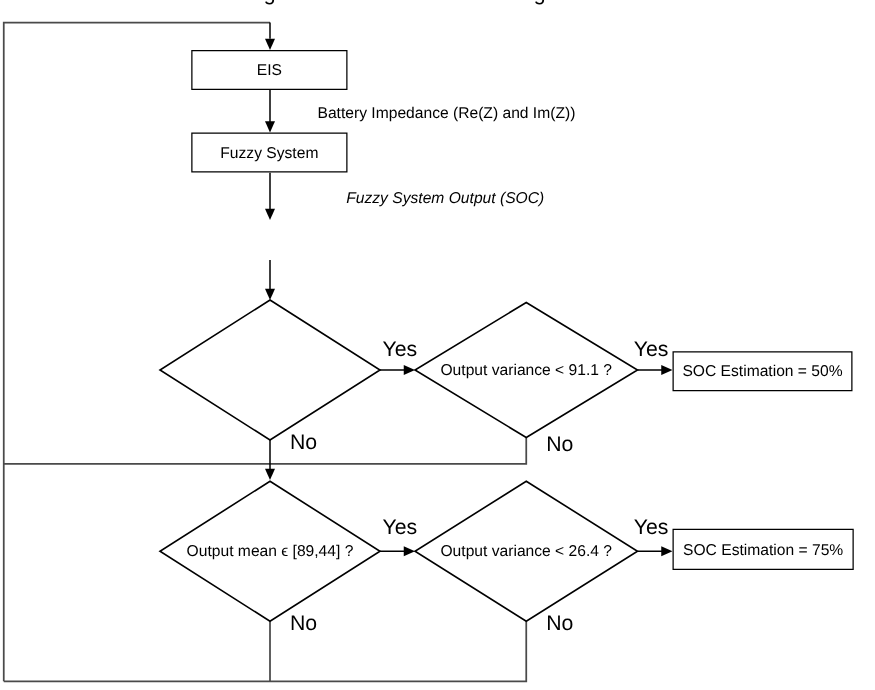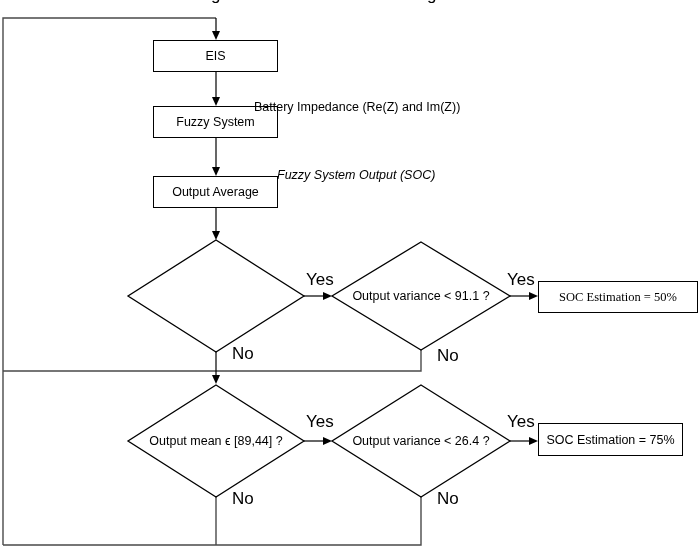--- a/index.html
+++ b/index.html
@@ -6,21 +6,21 @@
   #canvas{
     position:relative;width:700px;height:552px;background:#ffffff;overflow:hidden;
     font-family:"Liberation Sans", sans-serif;color:#000;
   }
   #wires{position:absolute;left:0;top:0;width:700px;height:552px;}
   .pbox{
     position:absolute;display:flex;align-items:center;justify-content:center;
     background:#fff;border:1.5px solid #000;font-size:12.5px;box-sizing:border-box;
     white-space:nowrap;
   }
-  .flabel{position:absolute;font-size:12.5px;white-space:nowrap;margin-top:17px;}
+  .flabel{position:absolute;font-size:12.5px;white-space:nowrap;}
   .dlabel{
     position:absolute;font-size:12.5px;text-align:center;white-space:nowrap;
   }
   .branch{position:absolute;font-size:17px;white-space:nowrap;}
   .gfrag{
     position:absolute;top:0;height:8px;width:14px;overflow:hidden;
   }
   .gfrag span{display:block;margin-top:-15px;font-size:17px;font-family:"Liberation Sans",sans-serif;}
 </style>
 </head>
@@ -66,25 +66,22 @@
     <polygon points="216,385 304,441 216,497 128,441" fill="#fff" stroke="#000" stroke-width="1.3"></polygon>
     <polygon points="421,385 510,441 421,497 332,441" fill="#fff" stroke="#000" stroke-width="1.3"></polygon>
   </svg>
 
   <div class="pbox" style="left:153px;top:40px;width:125px;height:32px;">
     <span>EIS</span>
   </div>
   <div class="pbox" style="left:153px;top:106px;width:125px;height:32px;">
     <span>Fuzzy System</span>
   </div>
-  <div class="pbox" style="left:153px;top:176px;width:125px;height:32px;">
-    <span>Output Average</span>
-  </div>
 
-  <div class="pbox" style="left:538px;top:281px;width:160px;height:32px;font-family:Liberation Serif, serif;">
+  <div class="pbox" style="left:538px;top:281px;width:144px;height:32px;">
     <span>SOC Estimation = 50%</span>
   </div>
   <div class="pbox" style="left:538px;top:423px;width:145px;height:33px;">
     <span>SOC Estimation = 75%</span>
   </div>
 
   <div class="flabel" style="left:254px;top:83px;">Battery Impedance (Re(Z) and Im(Z))</div>
   <div class="flabel" style="left:277px;top:151px;font-style:italic;">Fuzzy System Output (SOC)</div>
 
   <div class="dlabel" style="left:331px;top:289px;width:180px;">Output variance &lt; 91.1 ?</div>

